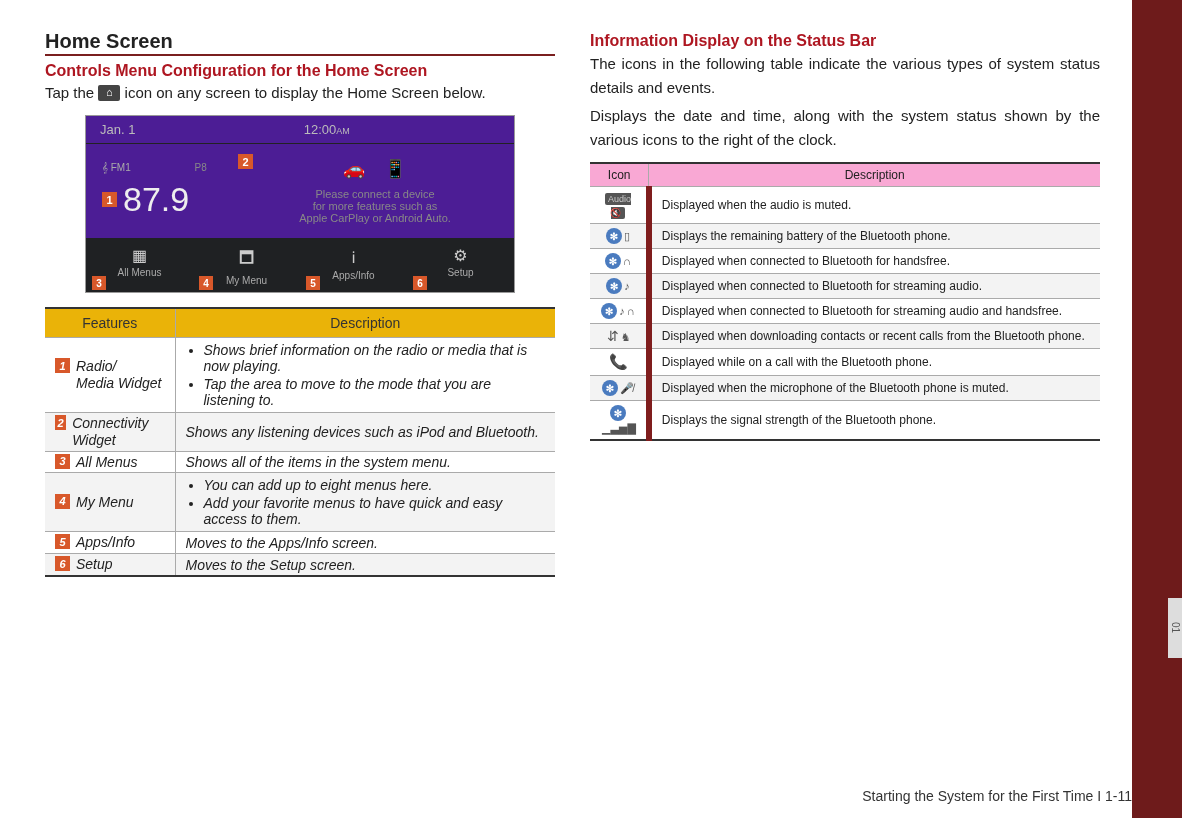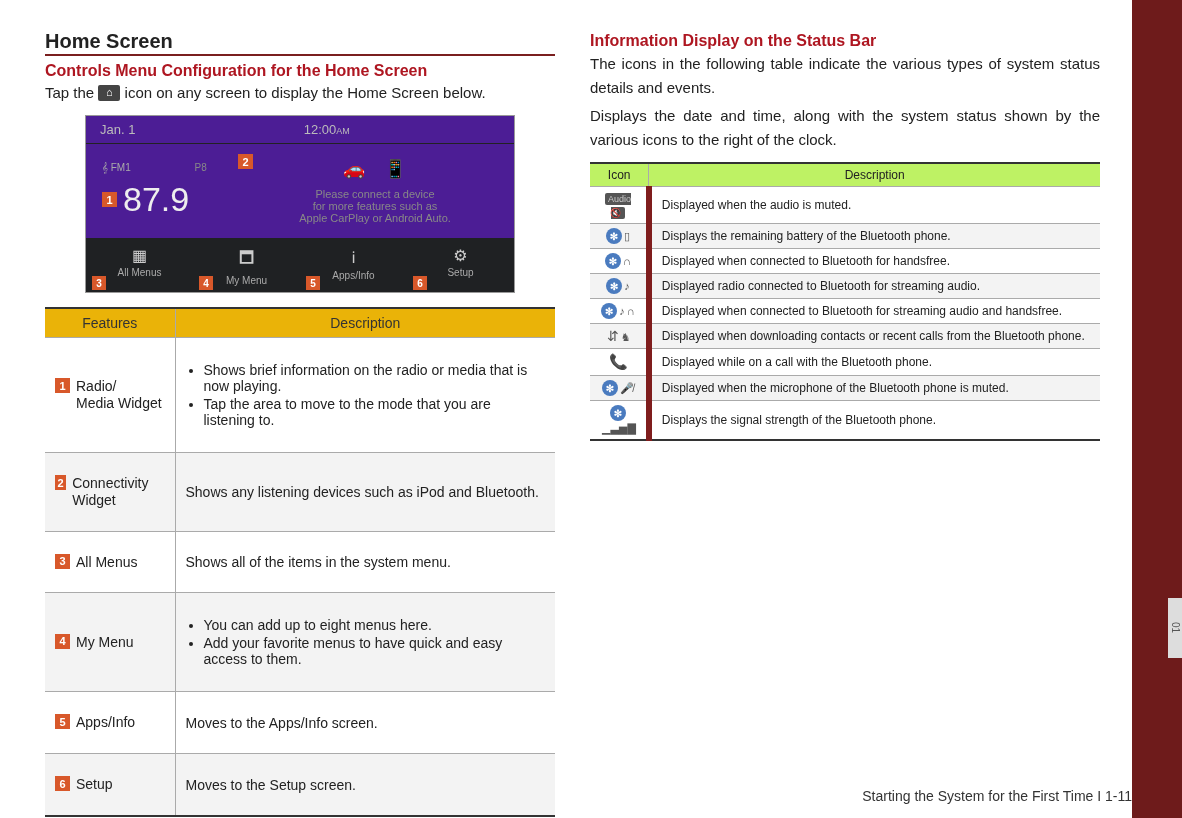--- a/index.html
+++ b/index.html
@@ -151,23 +151,24 @@
 }
 table.features th {
   background: #eab308;
   font-weight: normal;
   color: #333;
   padding: 6px 8px;
   border-bottom: 1px solid #aaa;
 }
 table.features th:first-child { border-right: 1px solid #aaa; width: 130px; }
 table.features td {
-  padding: 22px 10px;
+  padding: 2px 10px;
   border-bottom: 1px solid #aaa;
   vertical-align: middle;
+  font-style: italic;
 }
 table.features td:first-child {
   border-right: 1px solid #aaa;
   font-size: 14px;
 }
 table.features tr.alt td { background: #f3f3f3; }
 table.features ul { list-style: disc; padding-left: 18px; }
 table.features li { margin: 2px 0; }
 table.features tr:last-child td { border-bottom: none; }
 .fcell { display: flex; gap: 6px; align-items: flex-start; }
@@ -176,21 +177,21 @@
 .info-para { font-size: 15px; line-height: 1.6; margin-bottom: 4px; text-align: justify; }
 table.icons {
   width: 100%;
   border-collapse: collapse;
   font-size: 12px;
   border-top: 2px solid #333;
   border-bottom: 2px solid #333;
   margin-top: 10px;
 }
 table.icons th {
-  background: #bef264;
+  background: #f9a8d4;
   font-weight: normal;
   padding: 4px;
   border-bottom: 1px solid #aaa;
 }
 table.icons th:first-child { border-right: 1px solid #aaa; width: 58px; }
 table.icons td {
   padding: 4px 10px;
   border-bottom: 1px solid #aaa;
   vertical-align: middle;
 }
@@ -363,21 +364,21 @@
       <tr class="alt">
         <td><span class="bt-icon">✻</span><span class="small-glyph">▯</span></td>
         <td>Displays the remaining battery of the Bluetooth phone.</td>
       </tr>
       <tr>
         <td><span class="bt-icon">✻</span><span class="small-glyph">∩</span></td>
         <td>Displayed when connected to Bluetooth for handsfree.</td>
       </tr>
       <tr class="alt">
         <td><span class="bt-icon">✻</span><span class="small-glyph">♪</span></td>
-        <td>Displayed radio connected to Bluetooth for streaming audio.</td>
+        <td>Displayed when connected to Bluetooth for streaming audio.</td>
       </tr>
       <tr>
         <td><span class="bt-icon">✻</span><span class="small-glyph">♪</span><span class="small-glyph">∩</span></td>
         <td>Displayed when connected to Bluetooth for streaming audio and handsfree.</td>
       </tr>
       <tr class="alt">
         <td><span class="small-glyph" style="font-size:14px;">⇵</span><span class="small-glyph">♞</span></td>
         <td>Displayed when downloading contacts or recent calls from the Bluetooth phone.</td>
       </tr>
       <tr>

